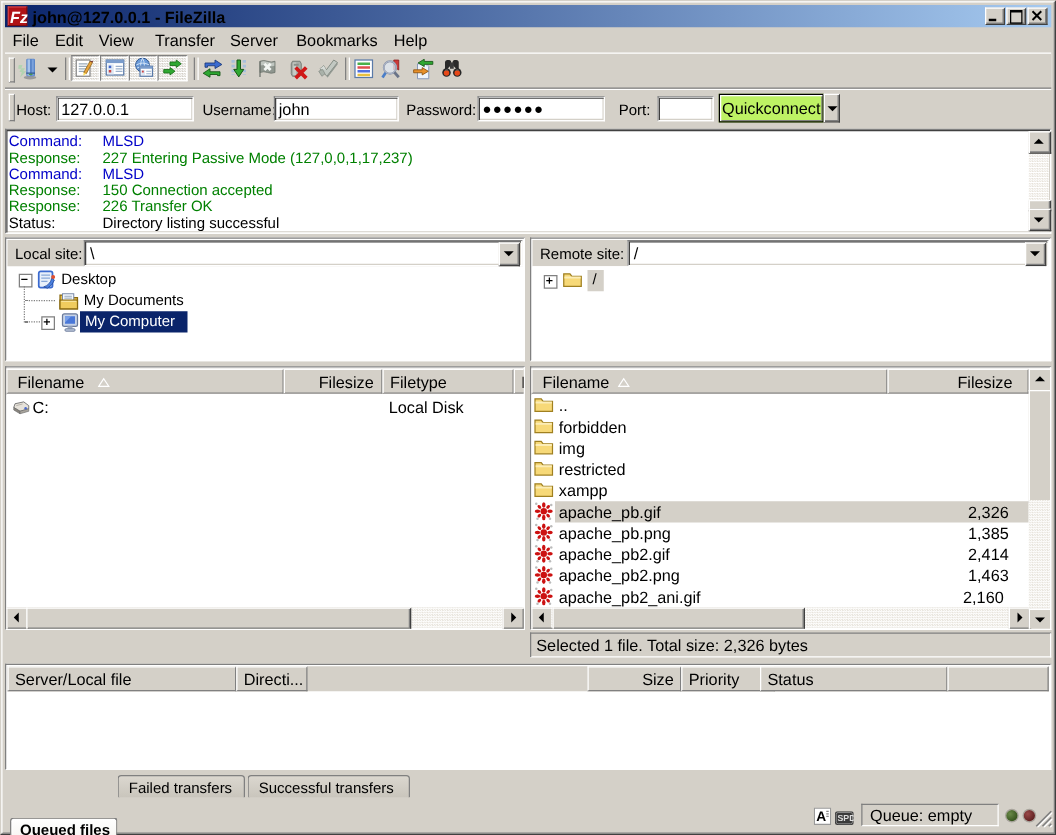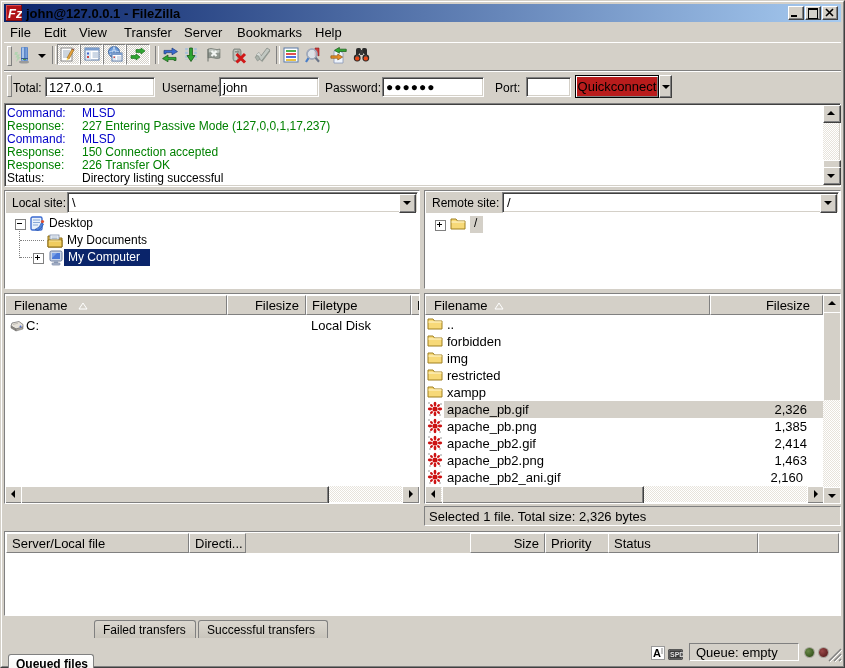--- a/index.html
+++ b/index.html
@@ -168,35 +168,35 @@
         <rect x="7" y="3" width="3" height="5" fill="#3a3a3a"></rect>
         <circle cx="4.2" cy="11" r="3.4" fill="#262626"></circle>
         <circle cx="12.8" cy="11" r="3.4" fill="#262626"></circle>
         <circle cx="4.2" cy="11.4" r="2.2" fill="#e84818"></circle>
         <circle cx="12.8" cy="11.4" r="2.2" fill="#e84818"></circle>
         <path d="M3 9.4 A2 2 0 0 1 5.5 9.2" stroke="#6a6a6a" stroke-width="0.8" fill="none"></path>
         <path d="M11.6 9.4 A2 2 0 0 1 14 9.2" stroke="#6a6a6a" stroke-width="0.8" fill="none"></path>
       </svg></div>
 
   <div class="abs grip" style="left:7px;top:75px;height:20px"></div>
-  <span class="abs f12" style="left:13px;top:81px">Total:</span>
+  <span class="abs f12" style="left:13px;top:81px">Host:</span>
   <div class="abs sunken" style="left:45px;top:77px;width:110px;height:20px;background:#fff;box-sizing:border-box">
       <span class="abs" style="left:3px;top:2px">127.0.0.1</span>
     </div>
   <span class="abs f12" style="left:162px;top:81px">Username:</span>
   <div class="abs sunken" style="left:219px;top:77px;width:100px;height:20px;background:#fff;box-sizing:border-box">
       <span class="abs" style="left:3px;top:2px">john</span>
     </div>
   <span class="abs f12" style="left:325px;top:81px">Password:</span>
   <div class="abs sunken" style="left:382px;top:77px;width:102px;height:20px;background:#fff;box-sizing:border-box">
       <span class="abs" style="left:3px;top:2px;font-size:12px;letter-spacing:1px">●●●●●●</span>
     </div>
   <span class="abs f12" style="left:495px;top:81px">Port:</span>
   <div class="abs sunken" style="left:526px;top:77px;width:45px;height:20px;background:#fff;box-sizing:border-box"></div>
-  <div class="abs" style="left:575px;top:75px;width:84px;height:23px;background:#b91c1c;border:1px solid #000;box-sizing:border-box;box-shadow:inset 1px 1px 0 #fff,inset -1px -1px 0 #808080;text-align:center;line-height:21px">Quickconnect</div>
+  <div class="abs" style="left:575px;top:75px;width:84px;height:23px;background:#bef264;border:1px solid #000;box-sizing:border-box;box-shadow:inset 1px 1px 0 #fff,inset -1px -1px 0 #808080;text-align:center;line-height:21px">Quickconnect</div>
   <div class="abs btn" style="left:659px;top:75px;width:13px;height:23px;box-sizing:border-box">
       <div class="abs arr-d" style="left:2px;top:9px"></div>
     </div>
 
   <div class="abs sunken" style="left:4px;top:103px;width:837px;height:84px;background:#fff;box-sizing:border-box" id="logbox">
     <div class="abs f12" style="left:2px;top:2px;color:#0000c8">
         <span class="abs" style="left:0">Command:</span>
         <span class="abs" style="left:75px">MLSD</span>
       </div>
     <div class="abs f12" style="left:2px;top:15px;color:#008000">

